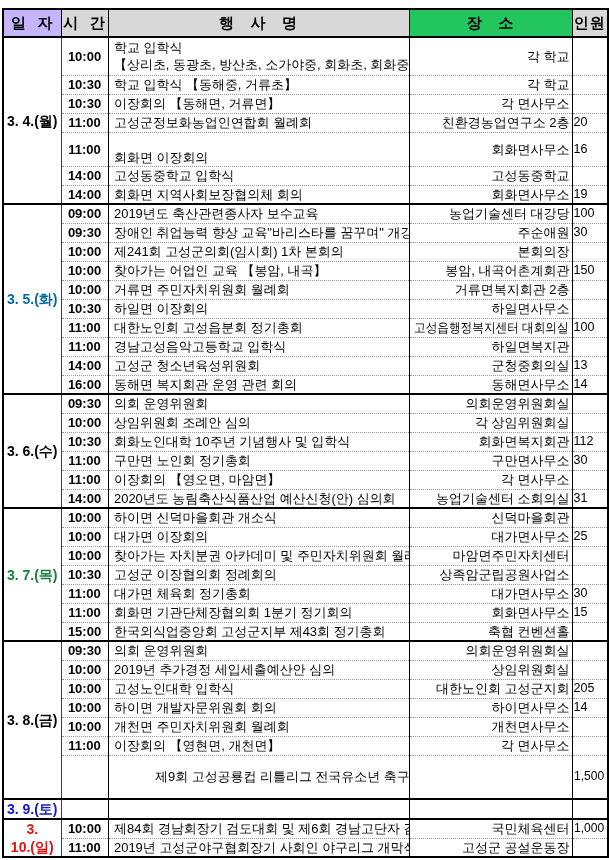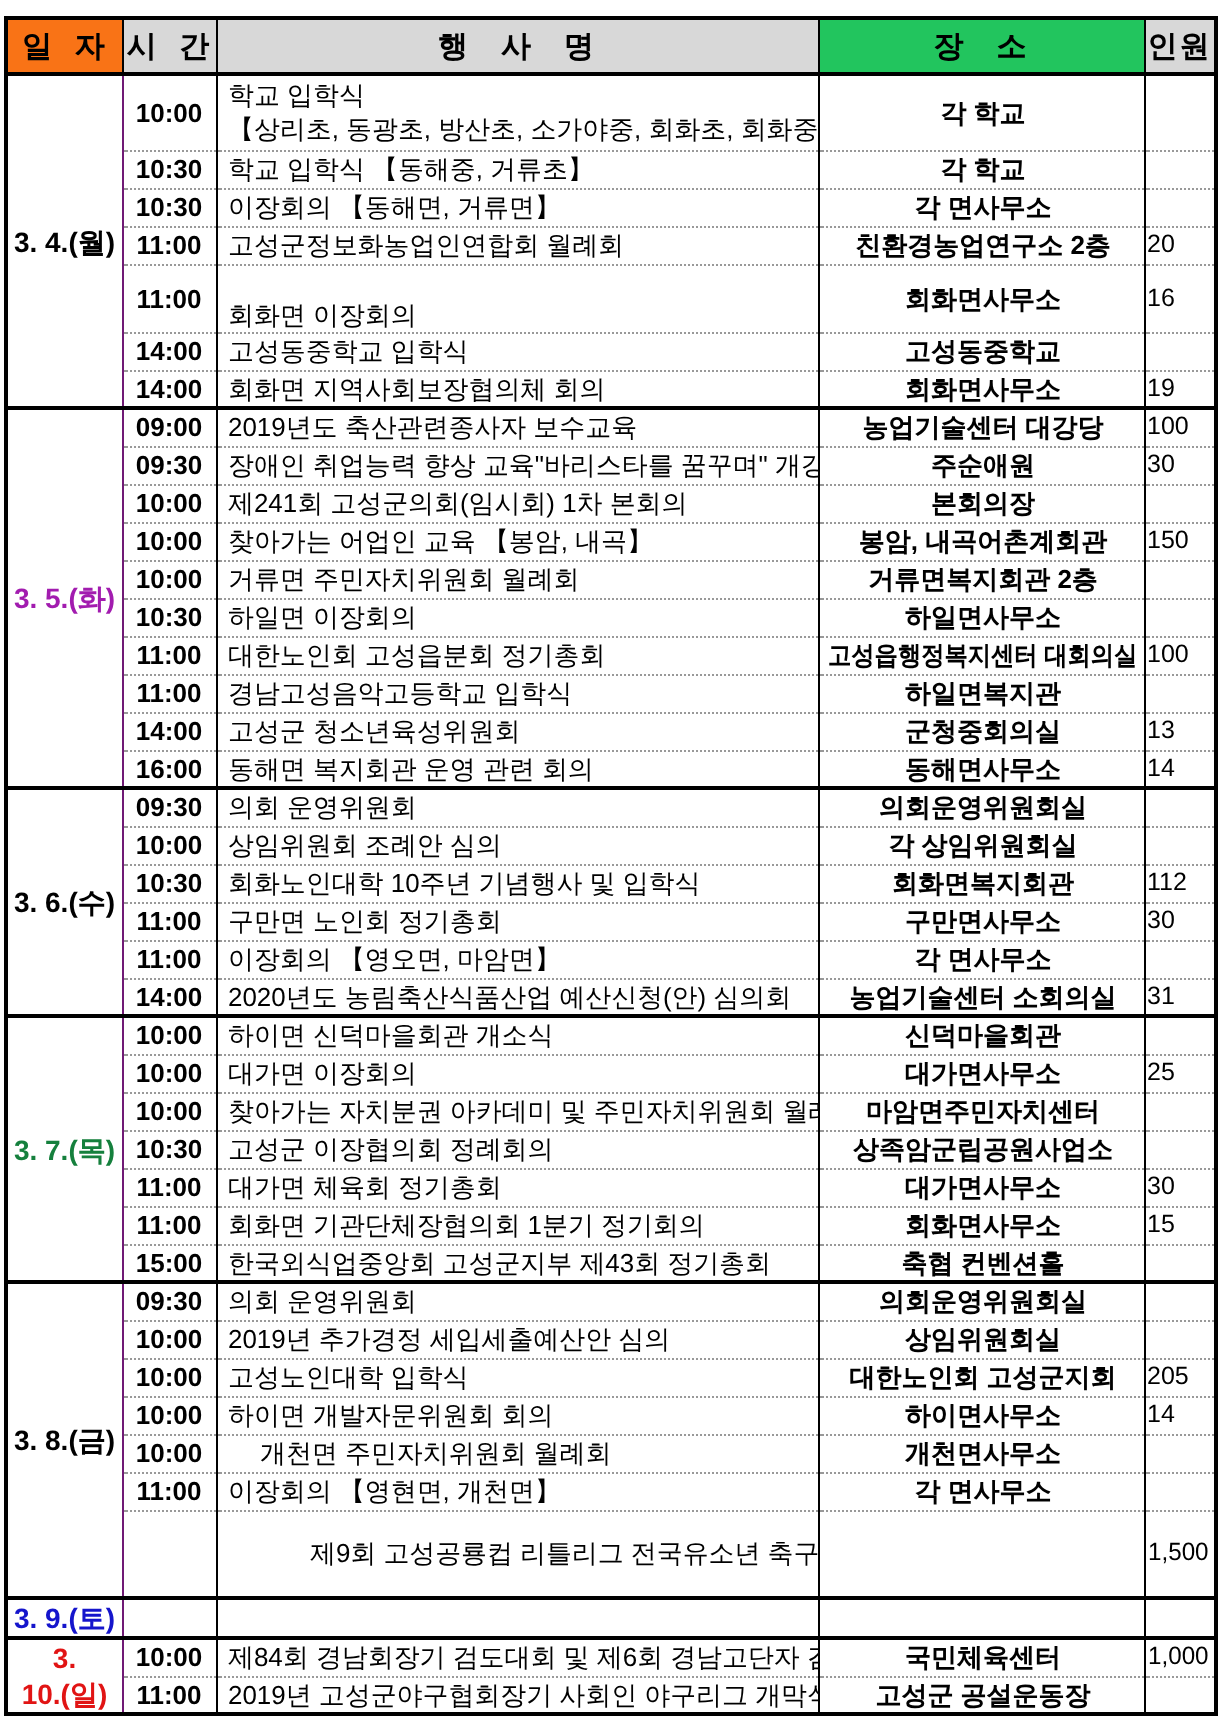--- a/index.html
+++ b/index.html
@@ -34,40 +34,40 @@
     font-size:13px;line-height:17px;
   }
   td.date-cell{
     border-left:none;border-right:1px solid #701a75;
     font-weight:bold;font-size:14px;text-align:center;
     vertical-align:middle;line-height:18px;white-space:pre;
   }
   td.time-cell{font-weight:bold;text-align:center;}
   td.event-cell{text-align:left;padding:0 2px 0 5px;}
   tr.tall td.event-cell{padding-left:46px;}
-  td.place-cell{text-align:center;padding:0 2px 0 4px;font-weight:bold;}
+  td.place-cell{text-align:right;padding:0 2px 0 4px;}
   td.count-cell{text-align:left;padding:0 3px 0 1px;font-size:12.5px;}
   .fit{display:inline-block;white-space:nowrap;transform-origin:0 50%;}
   .evline{display:block;}
 </style>
 </head>
 <body>
 
 <div class="page">
   <table class="sched">
     <colgroup>
       <col class="c-date">
         <col class="c-time">
         <col class="c-event">
         <col class="c-place">
         <col class="c-count">
     </colgroup>
     <thead>
       <tr>
-        <th style="background: #f97316;">일  자</th>
+        <th style="background: #c4b5fd;">일  자</th>
         <th style="background: rgb(216, 216, 216);">시  간</th>
         <th style="background: rgb(216, 216, 216); margin-left: 28px;">행   사   명</th>
         <th style="background: #22c55e;">장   소</th>
         <th style="background: rgb(216, 216, 216);">인원</th>
       </tr>
     </thead>
 
   <tbody>
         <tr class="h2">
           <td class="date-cell" rowspan="7" style="color: rgb(0, 0, 0);"><span class="evline">3. 4.(월)</span></td>
@@ -123,21 +123,21 @@
           <td class="time-cell"><span class="fit">14:00</span></td>
           <td class="event-cell">
             <span class="fit evline" style="transform: scaleX(0.997);">회화면 지역사회보장협의체 회의</span>
           </td>
           <td class="place-cell"><span class="fit">회화면사무소</span></td>
           <td class="count-cell"><span class="fit">19</span></td>
         </tr>
       </tbody>
       <tbody>
         <tr>
-          <td class="date-cell" rowspan="10" style="color: #a21caf;"><span class="evline">3. 5.(화)</span></td>
+          <td class="date-cell" rowspan="10" style="color: #0369a1;"><span class="evline">3. 5.(화)</span></td>
           <td class="time-cell"><span class="fit">09:00</span></td>
           <td class="event-cell">
             <span class="fit evline" style="transform: scaleX(0.997);">2019년도 축산관련종사자 보수교육</span>
           </td>
           <td class="place-cell"><span class="fit">농업기술센터 대강당</span></td>
           <td class="count-cell"><span class="fit">100</span></td>
         </tr>
         <tr>
           <td class="time-cell"><span class="fit">09:30</span></td>
           <td class="event-cell">
@@ -351,21 +351,21 @@
           <td class="time-cell"><span class="fit">10:00</span></td>
           <td class="event-cell">
             <span class="fit evline" style="transform: scaleX(0.997);">하이면 개발자문위원회 회의</span>
           </td>
           <td class="place-cell"><span class="fit">하이면사무소</span></td>
           <td class="count-cell"><span class="fit">14</span></td>
         </tr>
         <tr>
           <td class="time-cell"><span class="fit">10:00</span></td>
           <td class="event-cell">
-            <span class="fit evline" style="transform: scaleX(0.997); margin-left: 16px;">개천면 주민자치위원회 월례회</span>
+            <span class="fit evline" style="transform: scaleX(0.997);">개천면 주민자치위원회 월례회</span>
           </td>
           <td class="place-cell"><span class="fit">개천면사무소</span></td>
           <td class="count-cell"><span class="fit"></span></td>
         </tr>
         <tr>
           <td class="time-cell"><span class="fit">11:00</span></td>
           <td class="event-cell">
             <span class="fit evline" style="transform: scaleX(0.997);">이장회의 【영현면, 개천면】</span>
           </td>
           <td class="place-cell"><span class="fit">각 면사무소</span></td>

